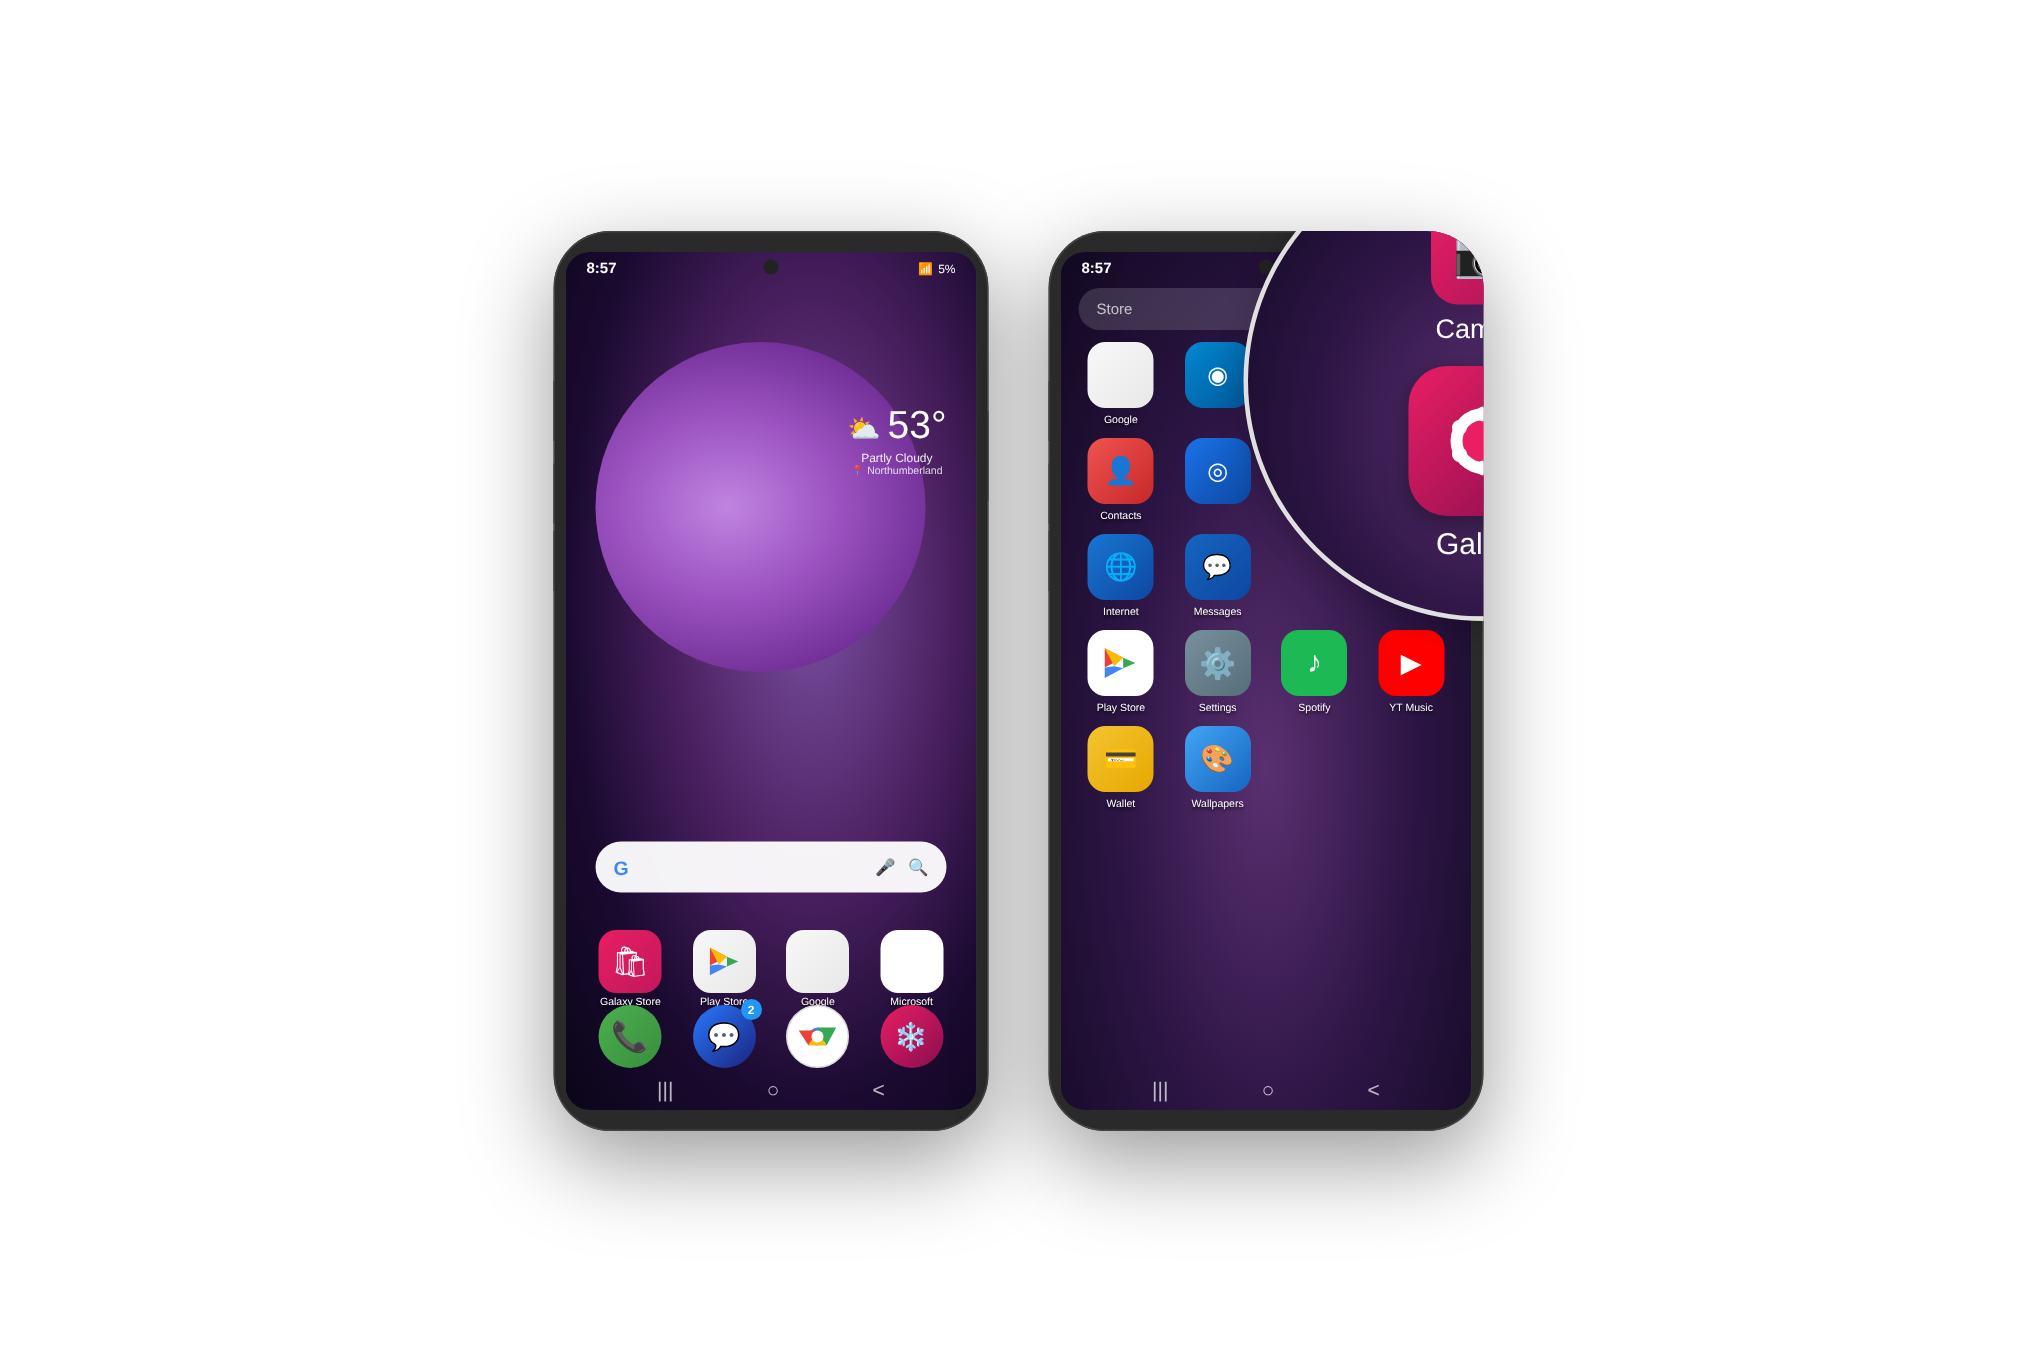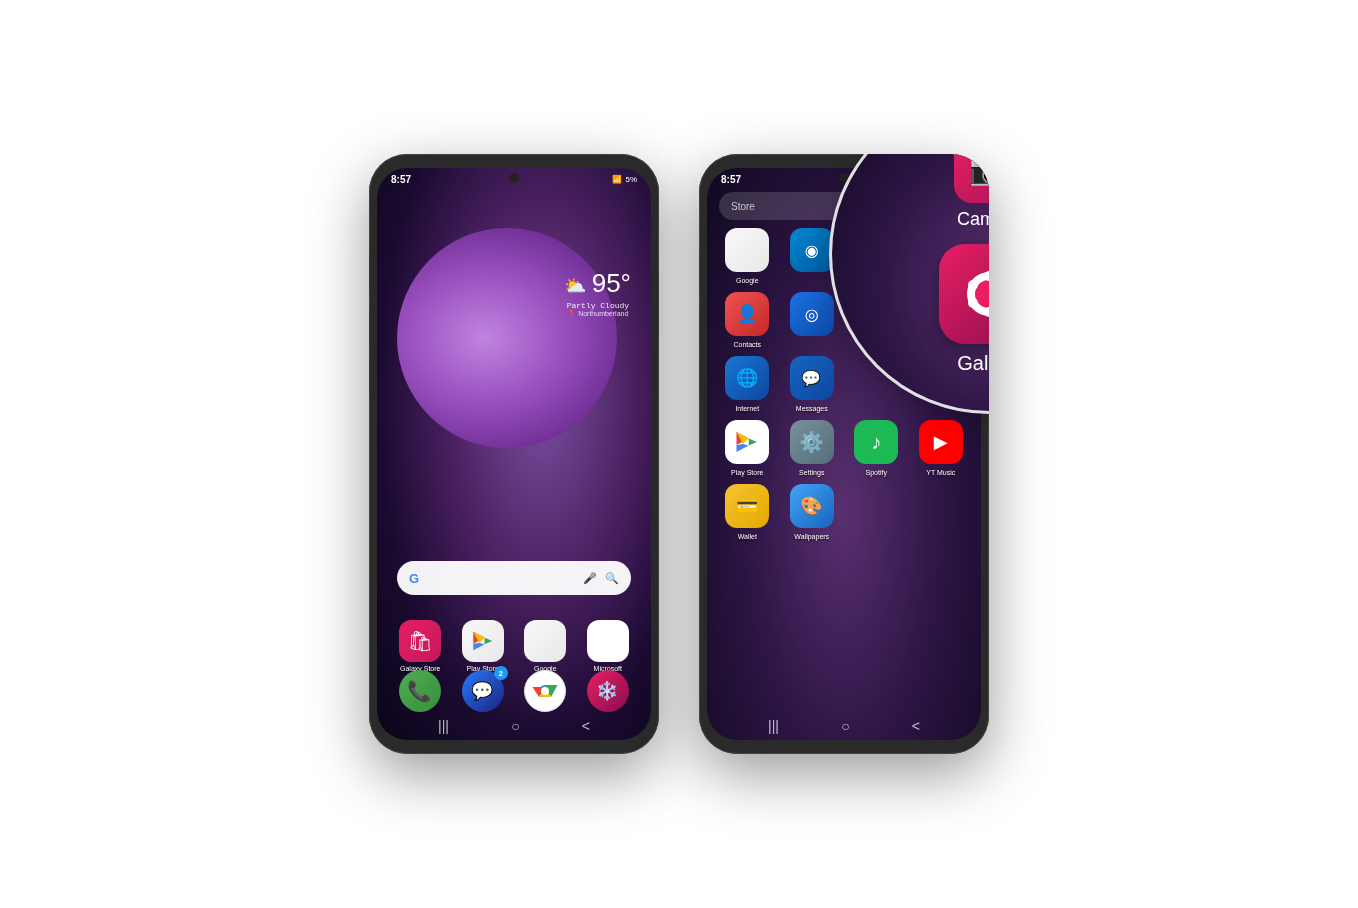--- a/index.html
+++ b/index.html
@@ -32,21 +32,21 @@
       box-shadow: 0 20px 60px rgba(0,0,0,0.4), inset 0 0 0 1px #444;
       overflow: hidden;
     }
 
     .phone-screen {
       position: absolute;
       top: 14px;
       left: 8px;
       right: 8px;
       bottom: 14px;
-      border-radius: 30px;
+      border-radius: 16px;
       overflow: hidden;
       background: #404040;
     }
 
     
     .camera-dot {
       position: absolute;
       top: 5px;
       left: 50%;
       transform: translateX(-50%);
@@ -133,21 +133,20 @@
       color: white;
     }
     .weather-temp {
       font-size: 26px;
       font-weight: 300;
     }
     .weather-desc {
       font-size: 8px;
       opacity: 0.9;
       margin-top: 2px;
-      font-family: Liberation Mono, monospace;
     }
     .weather-loc {
       font-size: 7px;
       opacity: 0.8;
     }
     .weather-icon {
       font-size: 18px;
       display: inline;
     }
 
@@ -342,21 +341,21 @@
           <span class="status-time">8:57</span>
           <div class="status-icons">
             <span>📶</span>
             <span>5%</span>
           </div>
         </div>
 
         <div class="weather-widget">
           <div>
             <span class="weather-icon">⛅</span>
-            <span class="weather-temp">95°</span>
+            <span class="weather-temp">53°</span>
           </div>
           <div class="weather-desc">Partly Cloudy</div>
           <div class="weather-loc">📍 Northumberland</div>
         </div>
 
         <div class="search-bar">
           <span class="g-logo" style="color:#4285F4;font-weight:900;font-size:13px;">G</span>
           <div class="search-bar-spacer"></div>
           <div class="search-icons">
             <span>🎤</span>

